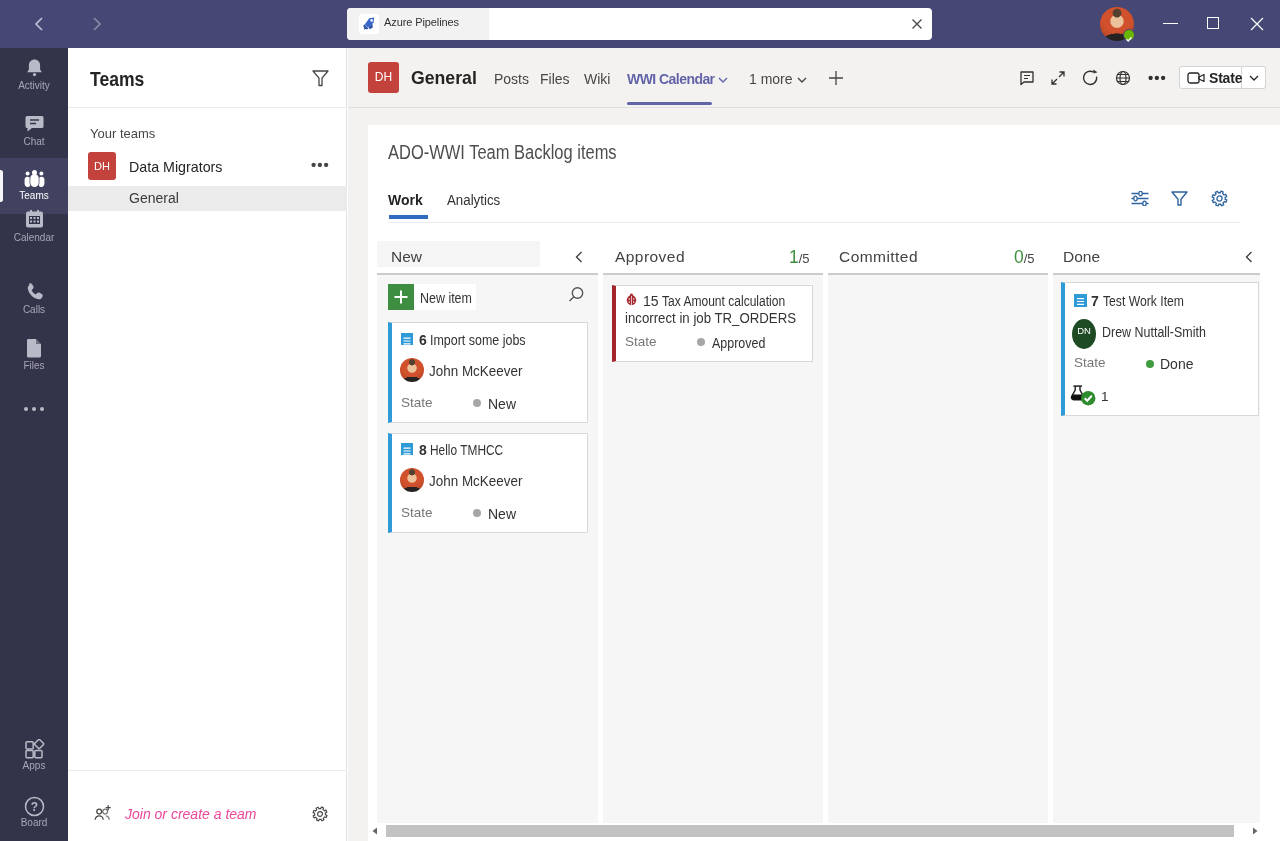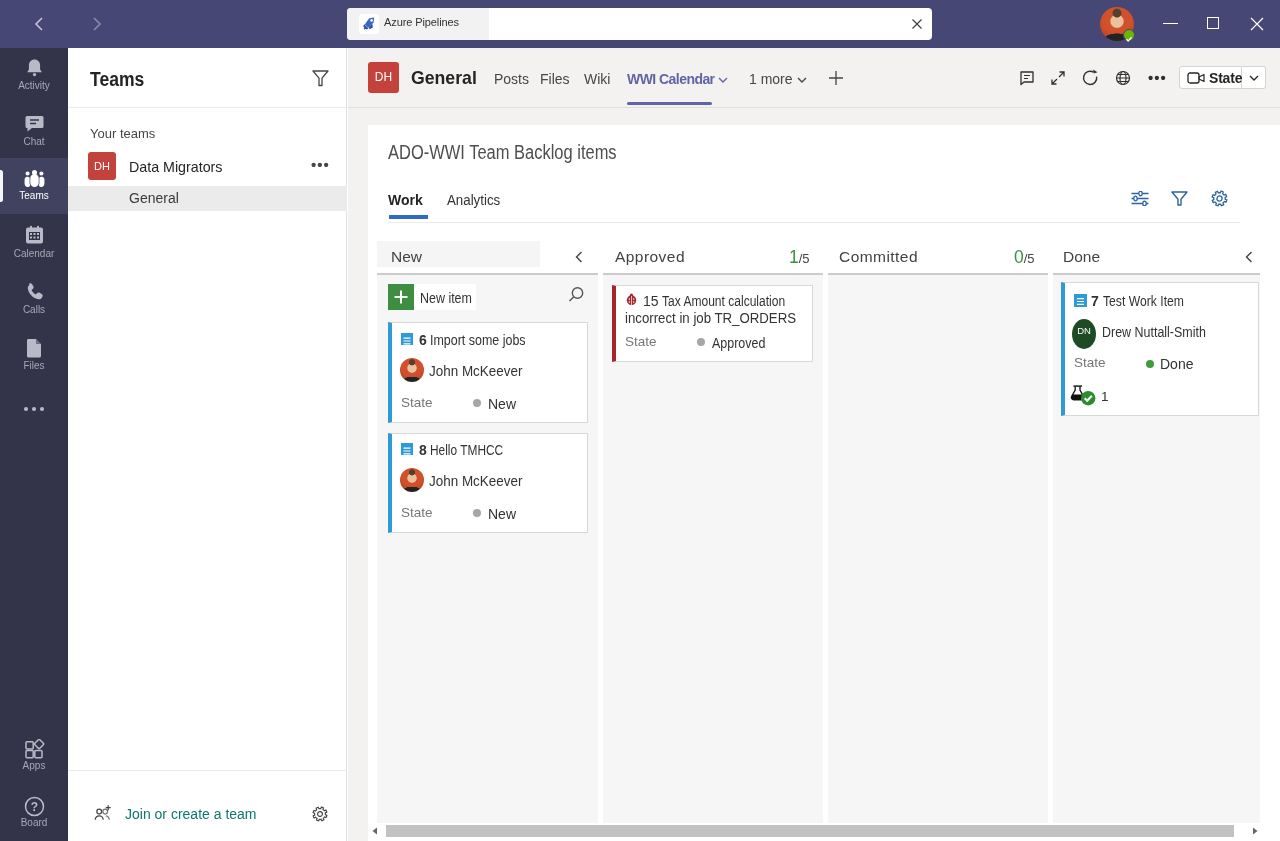--- a/index.html
+++ b/index.html
@@ -86,21 +86,21 @@
       <circle cx="12.5" cy="3.4" r="2.5" fill="#fff"></circle>
       <circle cx="5.6" cy="4.4" r="2" fill="#fff"></circle>
       <circle cx="19.4" cy="4.4" r="2" fill="#fff"></circle>
       <path d="M8.3 9.3 a4.2 4.2 0 0 1 8.4 0 v4.6 a4.2 4.2 0 0 1 -8.4 0 z" fill="#fff"></path>
       <path d="M2.6 9.9 a3 3 0 0 1 5 -1.4 v5.6 a5.5 5.5 0 0 0 .6 2.4 a3 3 0 0 1 -5.6 -1.4 z" fill="#fff"></path>
       <path d="M22.4 9.9 a3 3 0 0 0 -5 -1.4 v5.6 a5.5 5.5 0 0 1 -.6 2.4 a3 3 0 0 0 5.6 -1.4 z" fill="#fff"></path>
     </svg>
     <div class="abs" style="left:0;top:32px;width:68px;text-align:center;font-size:10px;color:#ffffff;">Teams</div>
   </div>
 
-  <div class="abs" style="left:0;top:216px;width:72px;height:56px;">
+  <div class="abs" style="left:0;top:200px;width:72px;height:56px;">
     <svg class="abs" style="left:25px;top:9px;" width="19" height="20" viewBox="0 0 19 20">
       <rect x="1" y="2.5" width="17" height="16" rx="2" fill="#b9bac7"></rect>
       <rect x="5" y="0.8" width="2" height="3.4" rx="0.8" fill="#b9bac7"></rect>
       <rect x="12" y="0.8" width="2" height="3.4" rx="0.8" fill="#b9bac7"></rect>
       <rect x="4" y="7" width="11" height="8" fill="#33344a"></rect>
       <g fill="#b9bac7">
         <rect x="5" y="8" width="2" height="2"></rect>
           <rect x="8.5" y="8" width="2" height="2"></rect>
           <rect x="12" y="8" width="2" height="2"></rect>
         <rect x="5" y="11.5" width="2" height="2"></rect>
@@ -172,21 +172,21 @@
   <div class="abs" style="left:68px;top:770px;width:279px;height:1px;background:#ebebeb;"></div>
   <svg class="abs" style="left:94px;top:804px;" width="18" height="18" viewBox="0 0 18 18">
     <g fill="none" stroke="#484644" stroke-width="1.25">
       <circle cx="5.2" cy="7.6" r="2.4"></circle>
       <path d="M1.2 15.8 a4 4 0 0 1 8 0"></path>
       <circle cx="11.2" cy="7.6" r="2.4" opacity="0.75"></circle>
       <path d="M11.8 11.9 a4 4 0 0 1 3.4 3.9" opacity="0.75"></path>
       <path d="M14.2 1.2 v5 M11.7 3.7 h5"></path>
     </g>
   </svg>
-  <div class="abs" style="left:125px;top:806px;font-size:14px;color:#0f766e;">Join or create a team</div>
+  <div class="abs" style="left:125px;top:806px;font-size:14px;color:#ec4899;font-style:italic;">Join or create a team</div>
   <svg class="abs" style="left:312px;top:806px;" width="16" height="16" viewBox="0 0 16.6 16.6">
     <g fill="none" stroke="#484644" stroke-width="1.2" transform="translate(0.3 0.3) rotate(11 8 8)">
       <path d="M15.30 8.00 A7.30 7.30 0 0 1 14.91 10.36 L13.19 10.10 A5.60 5.60 0 0 1 12.17 11.74 L13.16 13.16 A7.30 7.30 0 0 1 11.21 14.56 L10.19 13.16 A5.60 5.60 0 0 1 8.31 13.59 L8.00 15.30 A7.30 7.30 0 0 1 5.64 14.91 L5.90 13.19 A5.60 5.60 0 0 1 4.26 12.17 L2.84 13.16 A7.30 7.30 0 0 1 1.44 11.21 L2.84 10.19 A5.60 5.60 0 0 1 2.41 8.31 L0.70 8.00 A7.30 7.30 0 0 1 1.09 5.64 L2.81 5.90 A5.60 5.60 0 0 1 3.83 4.26 L2.84 2.84 A7.30 7.30 0 0 1 4.79 1.44 L5.81 2.84 A5.60 5.60 0 0 1 7.69 2.41 L8.00 0.70 A7.30 7.30 0 0 1 10.36 1.09 L10.10 2.81 A5.60 5.60 0 0 1 11.74 3.83 L13.16 2.84 A7.30 7.30 0 0 1 14.56 4.79 L13.16 5.81 A5.60 5.60 0 0 1 13.59 7.69 Z"></path>
       <circle cx="8" cy="8" r="2.5"></circle>
     </g>
   </svg>
 
   <div class="abs" style="left:348px;top:48px;width:932px;height:793px;background:#f3f2f1;"></div>
 
   <div class="abs" style="left:348px;top:107px;width:932px;height:1px;background:#e1dfdd;"></div>

